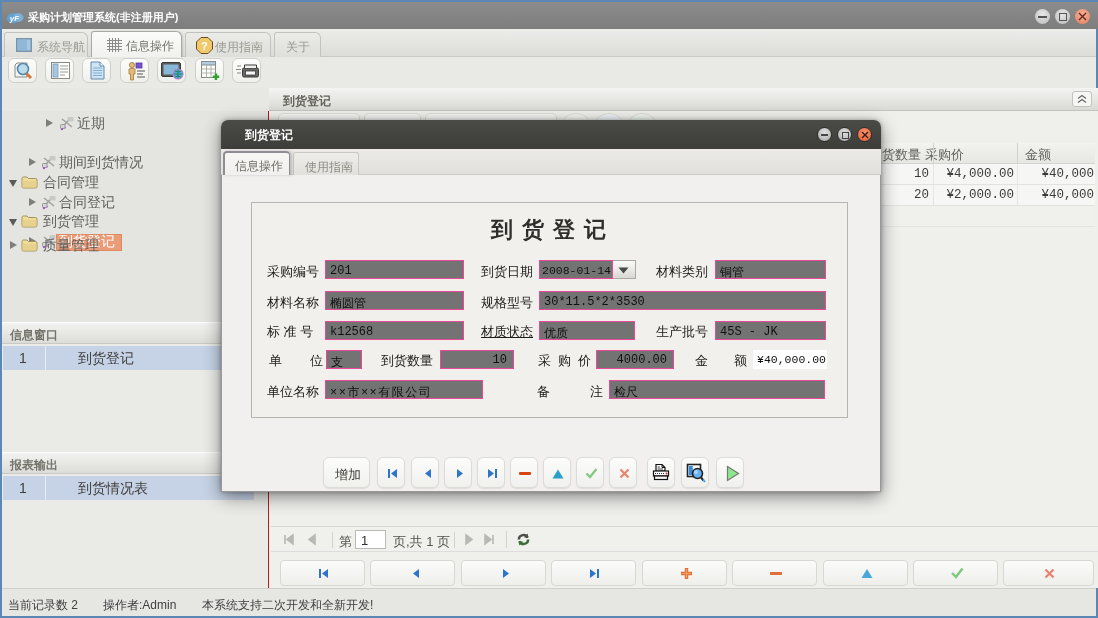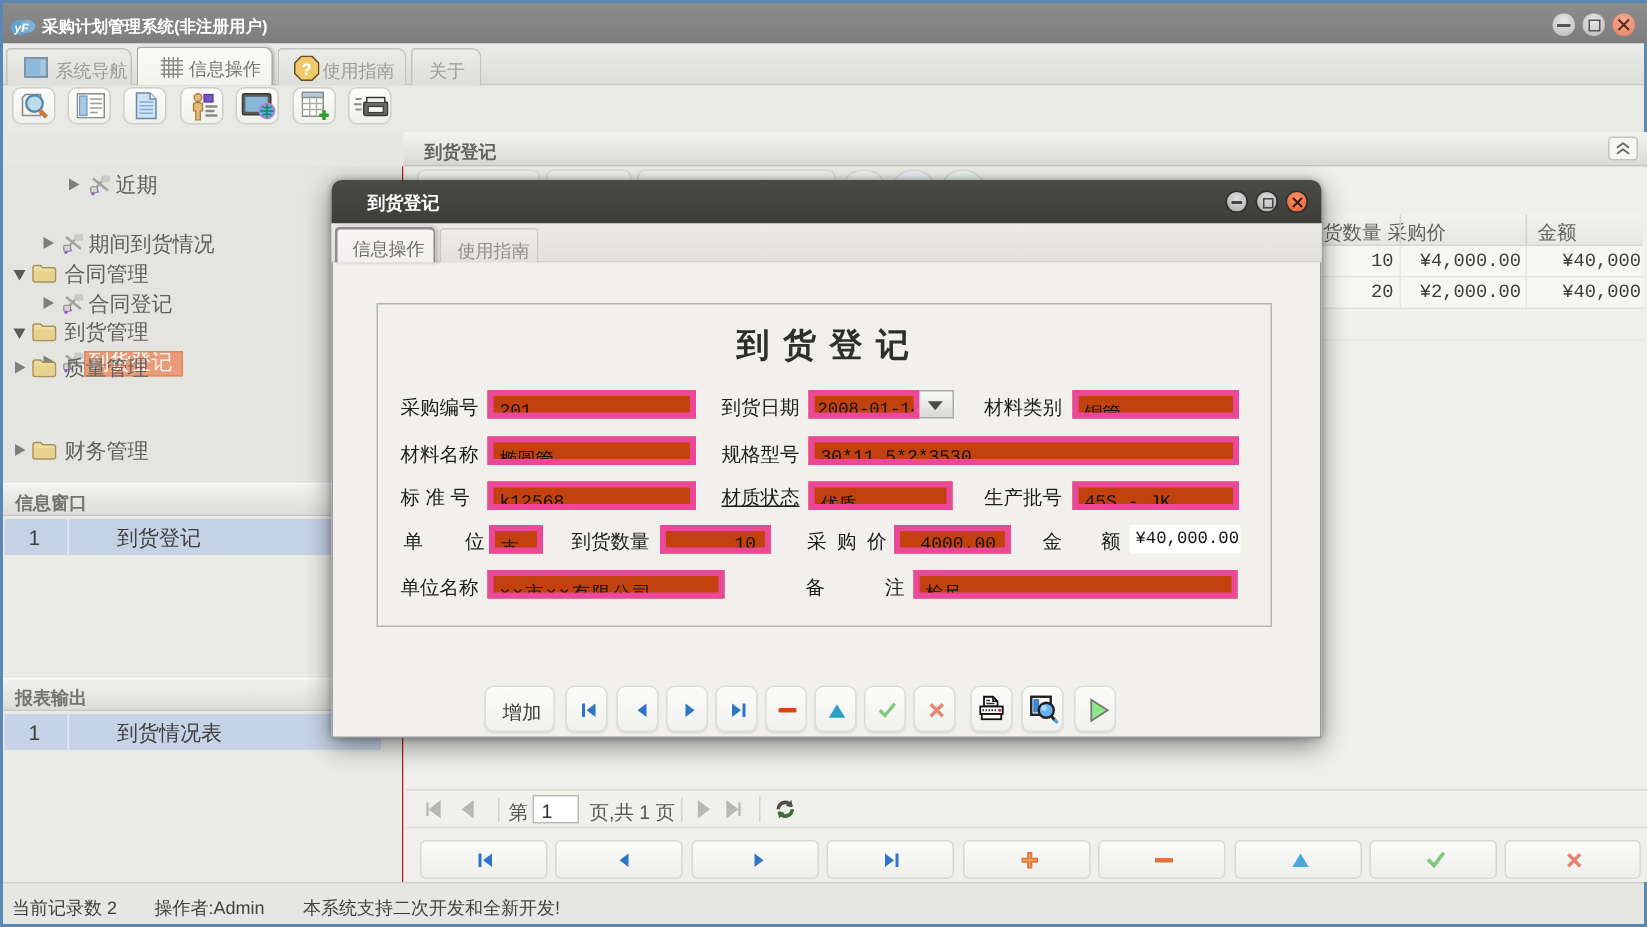--- a/index.html
+++ b/index.html
@@ -49,21 +49,21 @@
 #dialog{left:219px;top:120px;width:660px;height:372px;border-radius:7px 7px 2px 2px;background:#f0efed;box-shadow:0 5px 18px rgba(0,0,0,.45), 0 0 4px rgba(0,0,0,.3);}
 #dtitle{position:absolute;left:0;top:0;width:660px;height:29px;background:linear-gradient(#4a4a47,#3d3d3a);border-radius:7px 7px 0 0;}
 #dtitle .dtx{position:absolute;left:24px;top:7px;color:#fff;font-weight:bold;font-size:12px;}
 .dcirc{position:absolute;top:7px;width:15px;height:15px;border-radius:50%;}
 #dtabs{position:absolute;left:0;top:29px;width:660px;height:26px;background:linear-gradient(#eceae7,#e2e0dd);border-bottom:1px solid #cfcdc9;box-sizing:border-box;}
 .dtab{position:absolute;top:3px;height:23px;font-size:12px;box-sizing:border-box;}
 #dbody{position:absolute;left:0;top:55px;width:660px;height:317px;background:#f1f0ee;border:1px solid #98989a;border-top:none;box-sizing:border-box;}
 #formpanel{position:absolute;left:29px;top:27px;width:597px;height:216px;border:1px solid #b5b5b1;background:#f1f0ec;box-sizing:border-box;}
 #ftitle{position:absolute;left:2px;top:40px;width:100%;text-align:center;font-size:22px;color:#2e2e2c;letter-spacing:9px;font-weight:bold;}
 .flbl{position:absolute;font-size:13px;color:#1c1c1a;white-space:pre;}
-.finput{position:absolute;height:19px;background:#c2410c;border:4px solid #ec4899;box-sizing:border-box;font-size:12px;font-family:"Liberation Mono","Liberation Sans",sans-serif;color:#111;padding:3px 0 0 4px;white-space:nowrap;overflow:hidden;}
+.finput{position:absolute;height:19px;background:#737373;border:1px solid #ec4899;box-sizing:border-box;font-size:12px;font-family:"Liberation Mono","Liberation Sans",sans-serif;color:#111;padding:3px 0 0 4px;white-space:nowrap;overflow:hidden;}
 .dlgbtn{position:absolute;top:282px;height:31px;border:1px solid #dbdbd7;border-radius:6px;background:linear-gradient(#fcfcfb,#f0f0ed);box-sizing:border-box;box-shadow:0 1px 1px rgba(0,0,0,.08);}
 </style>
 </head>
 <body>
 <div id="win">
 
   <div id="titlebar" class="abs">
     <div class="ttext">采购计划管理系统(非注册用户)</div>
     <svg class="abs" style="left:4px;top:9px" width="19" height="13" viewBox="0 0 26 18">
       <ellipse cx="10" cy="10" rx="9" ry="7" fill="#62a2cf"></ellipse>
@@ -253,28 +253,20 @@
       <span style="position:absolute;left:54px;top:2px;width:64px;height:15px;background:#ea9b78;border:1px solid #dd8a60;"></span>
       <span style="position:absolute;left:57px;top:1px;color:#fdfdfc;">到货登记</span>
     </div>
     <div class="trow" style="left:0;top:125px;width:267px;">
       <div class="tri-r" style="left:8px;top:5px;"></div>
         <span class="abs" style="left:19px;top:2px;"><svg width="17" height="14" viewBox="0 0 17 14">
             <path d="M1 3.5 Q1 2 2.5 2 H6 L7.5 3.5 H14.5 Q16 3.5 16 5 V11.5 Q16 13 14.5 13 H2.5 Q1 13 1 11.5 Z" fill="#eedd9e" stroke="#a6935a" stroke-width="1"></path>
             <path d="M1.6 5.8 H15.4 V11.5 Q15.4 12.4 14.5 12.4 H2.5 Q1.6 12.4 1.6 11.5 Z" fill="#e6d28c"></path>
           </svg></span>
         <span style="position:absolute;left:41px;top:1px;">质量管理</span>
-    </div>
-    <div class="trow" style="left:0;top:180px;width:267px;">
-      <div class="tri-r" style="left:8px;top:5px;"></div>
-        <span class="abs" style="left:19px;top:2px;"><svg width="17" height="14" viewBox="0 0 17 14">
-            <path d="M1 3.5 Q1 2 2.5 2 H6 L7.5 3.5 H14.5 Q16 3.5 16 5 V11.5 Q16 13 14.5 13 H2.5 Q1 13 1 11.5 Z" fill="#eedd9e" stroke="#a6935a" stroke-width="1"></path>
-            <path d="M1.6 5.8 H15.4 V11.5 Q15.4 12.4 14.5 12.4 H2.5 Q1.6 12.4 1.6 11.5 Z" fill="#e6d28c"></path>
-          </svg></span>
-        <span style="position:absolute;left:41px;top:1px;">财务管理</span>
     </div>
 
     <div class="subhead" style="top:211px;">
         <span>信息窗口</span>
       </div>
     <div class="abs" style="left:0;top:233px;width:266px;height:108px;background:#eaeae7;">
       <div class="bluerow" style="top:2px;">
           <span class="num">1</span>
           <span class="sep"></span>
           <span class="lbl">到货登记</span>

